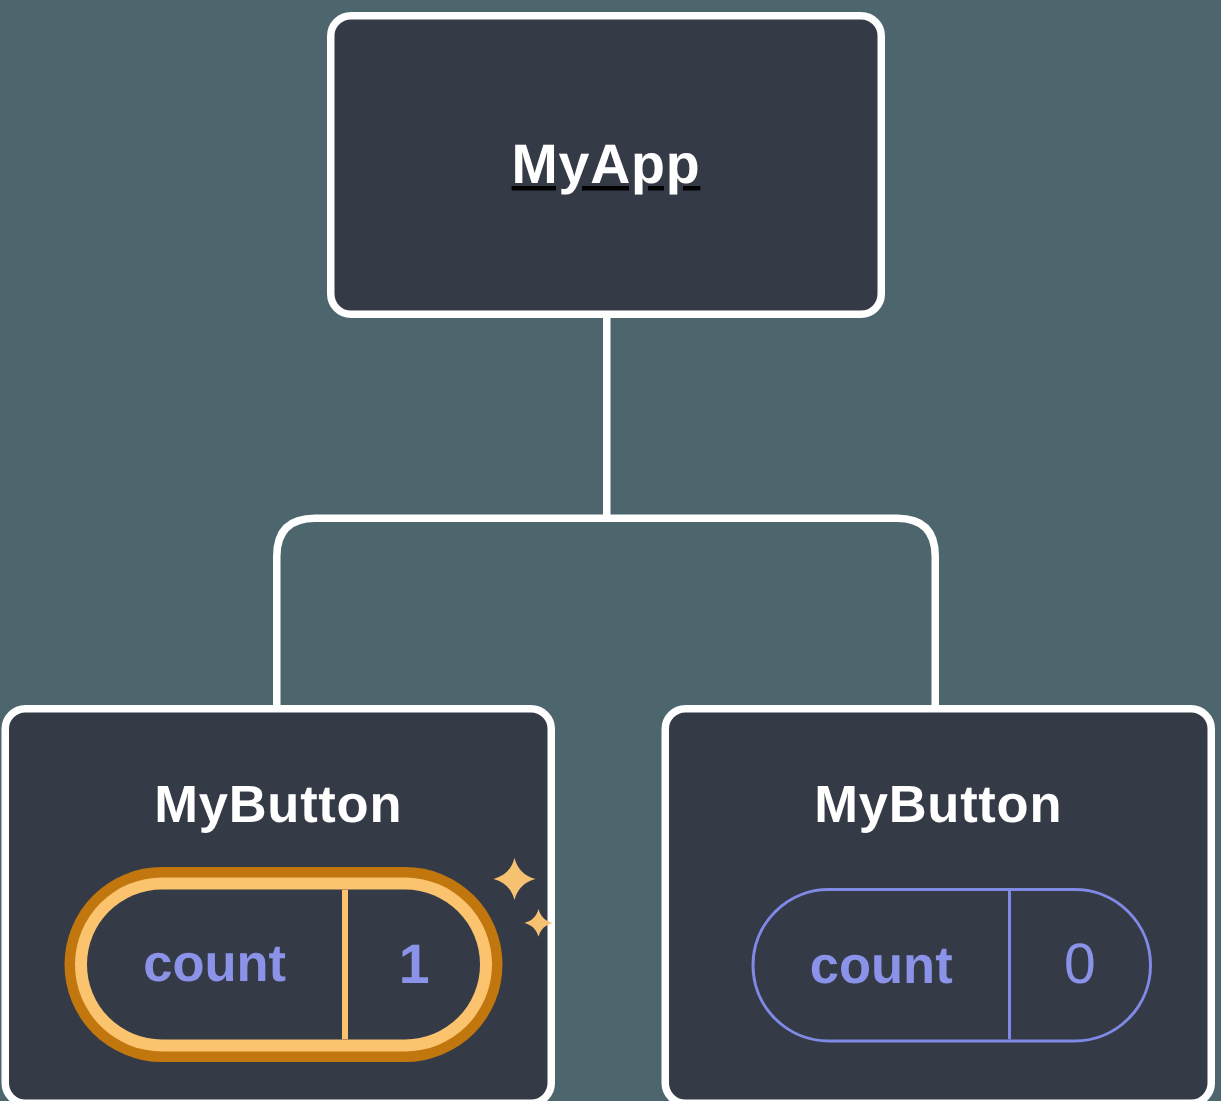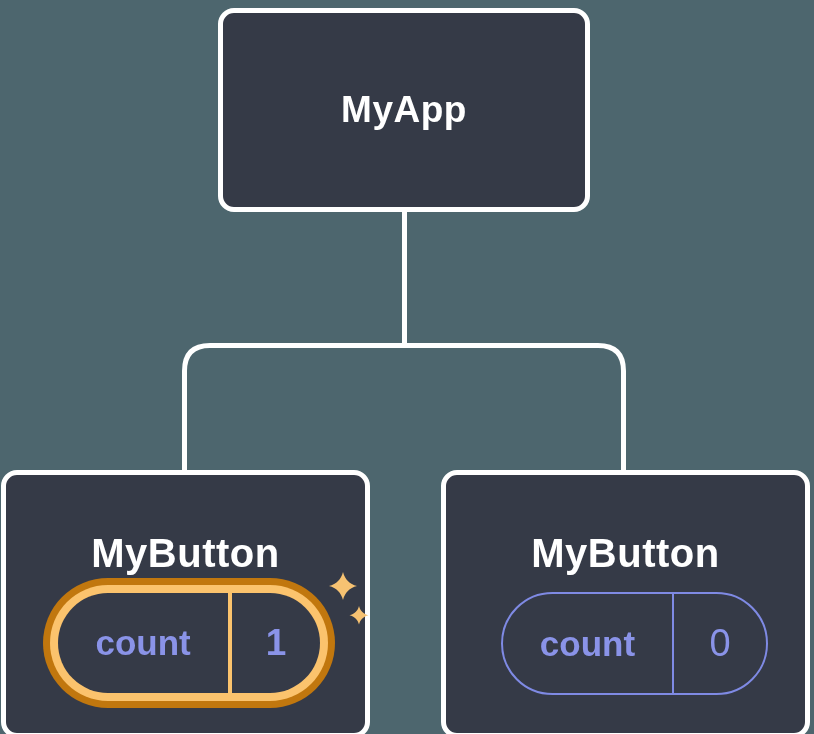--- a/index.html
+++ b/index.html
@@ -39,33 +39,33 @@
     display: block;
     text-align: center;
     color: #ffffff;
     font-weight: 600;
     letter-spacing: 0.5px;
   }
 
   .node.root {
     left: 218px; top: 8px;
     width: 372px; height: 204px;
-    display: flex; align-items: center; justify-content: center;
+    display: flex; align-items: center; justify-content: center; text-decoration: underline;
   }
   .node.root .node-label { font-size: 37px; }
 
   .node.child {
     top: 470px;
     width: 369px; height: 268px;
   }
   .node.child.left  { left: 1px; }
   .node.child.right { left: 441px; }
   .node.child .node-label {
-    margin-top: 56px;
-    font-size: 40px;
+    margin-top: 42px;
+    font-size: 35px;
   }
 
   
   .pill-highlight-outer {
     position: absolute;
     left: 37px; top: 103px;
     width: 292px; height: 130px;
     background: var(--highlight-outer);
     border-radius: 999px;
     padding: 7px;

